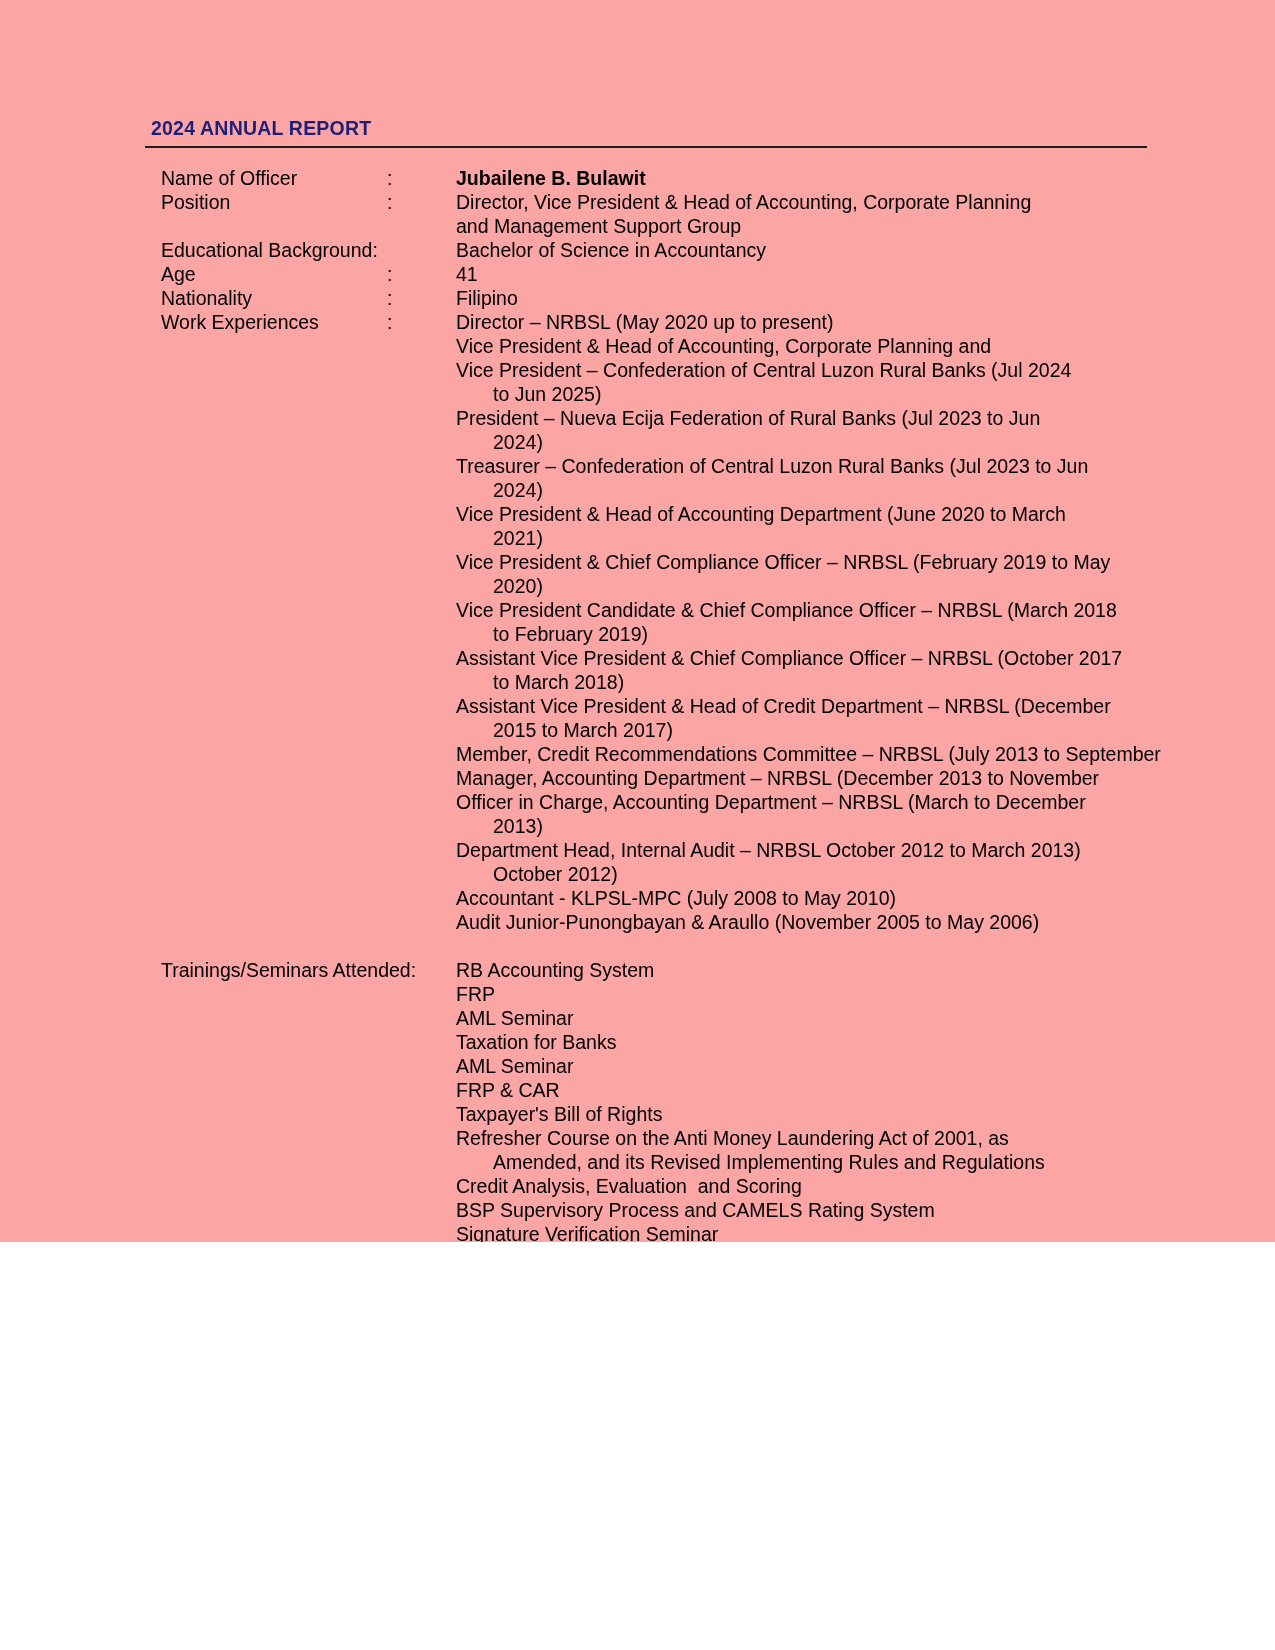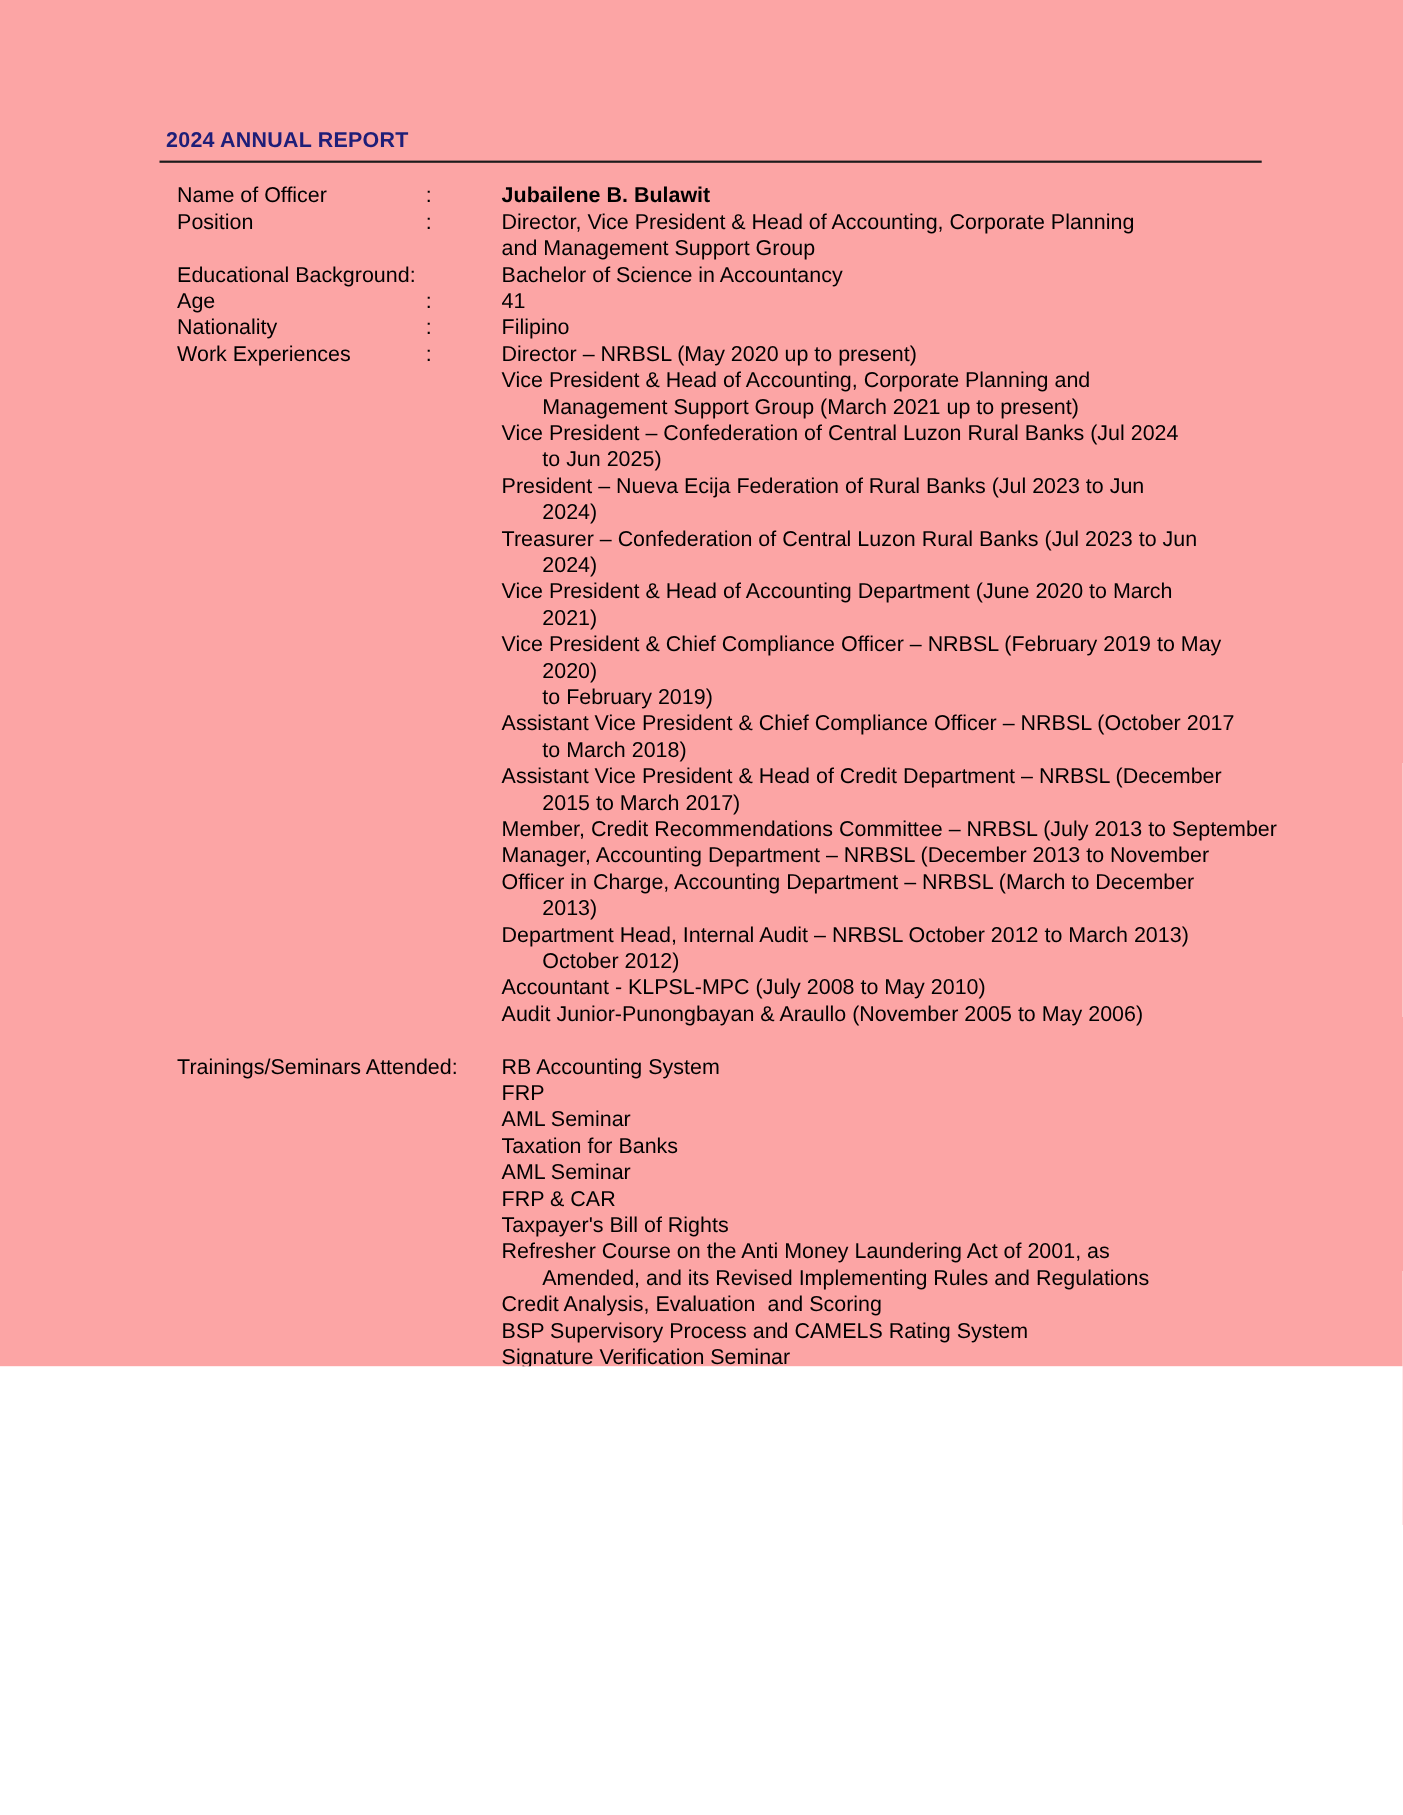--- a/index.html
+++ b/index.html
@@ -143,25 +143,20 @@
     <span class="value">Director – NRBSL (May 2020 up to present)</span>
   </div>
       <div class="row">
     <span class="label"></span>
     <span class="colon"></span>
     <span class="value">Vice President &amp; Head of Accounting, Corporate Planning and</span>
   </div>
       <div class="row">
     <span class="label"></span>
     <span class="colon"></span>
-    <span class="value indent">Management Support Group (March 2021 up to present)</span>
-  </div>
-      <div class="row">
-    <span class="label"></span>
-    <span class="colon"></span>
     <span class="value">Vice President – Confederation of Central Luzon Rural Banks (Jul 2024</span>
   </div>
       <div class="row">
     <span class="label"></span>
     <span class="colon"></span>
     <span class="value indent">to Jun 2025)</span>
   </div>
       <div class="row">
     <span class="label"></span>
     <span class="colon"></span>
@@ -194,20 +189,25 @@
   </div>
       <div class="row">
     <span class="label"></span>
     <span class="colon"></span>
     <span class="value">Vice President &amp; Chief Compliance Officer – NRBSL (February 2019 to May</span>
   </div>
       <div class="row">
     <span class="label"></span>
     <span class="colon"></span>
     <span class="value indent">2020)</span>
+  </div>
+      <div class="row">
+    <span class="label"></span>
+    <span class="colon"></span>
+    <span class="value">Vice President Candidate &amp; Chief Compliance Officer – NRBSL (March 2018</span>
   </div>
       <div class="row">
     <span class="label"></span>
     <span class="colon"></span>
     <span class="value indent">to February 2019)</span>
   </div>
       <div class="row">
     <span class="label"></span>
     <span class="colon"></span>
     <span class="value">Assistant Vice President &amp; Chief Compliance Officer – NRBSL (October 2017</span>

